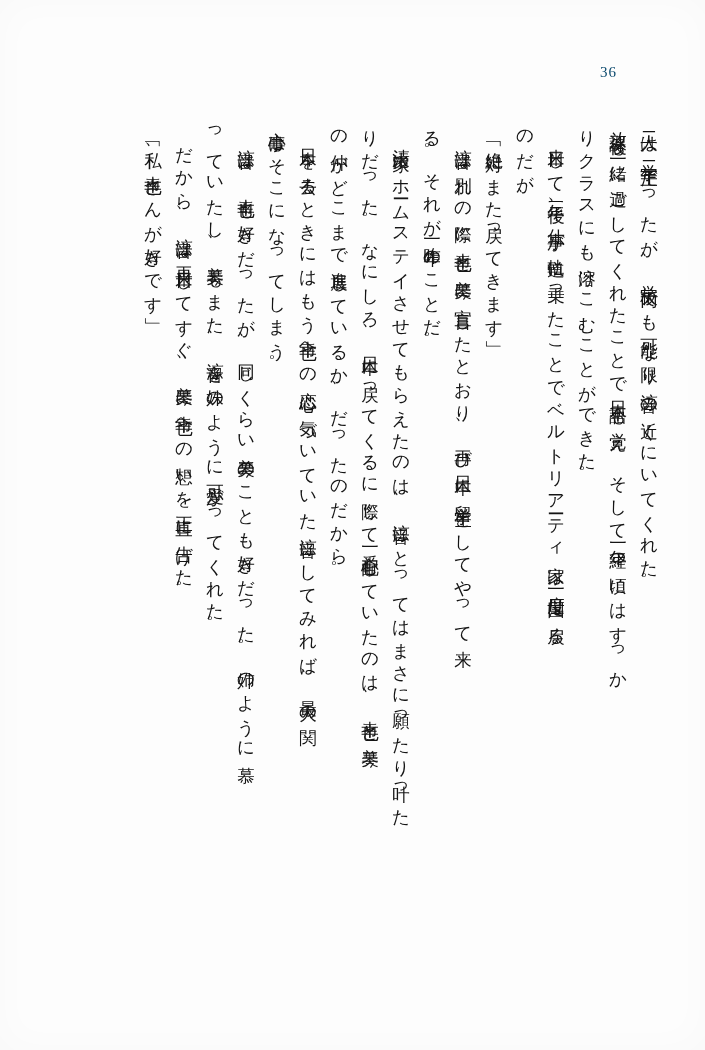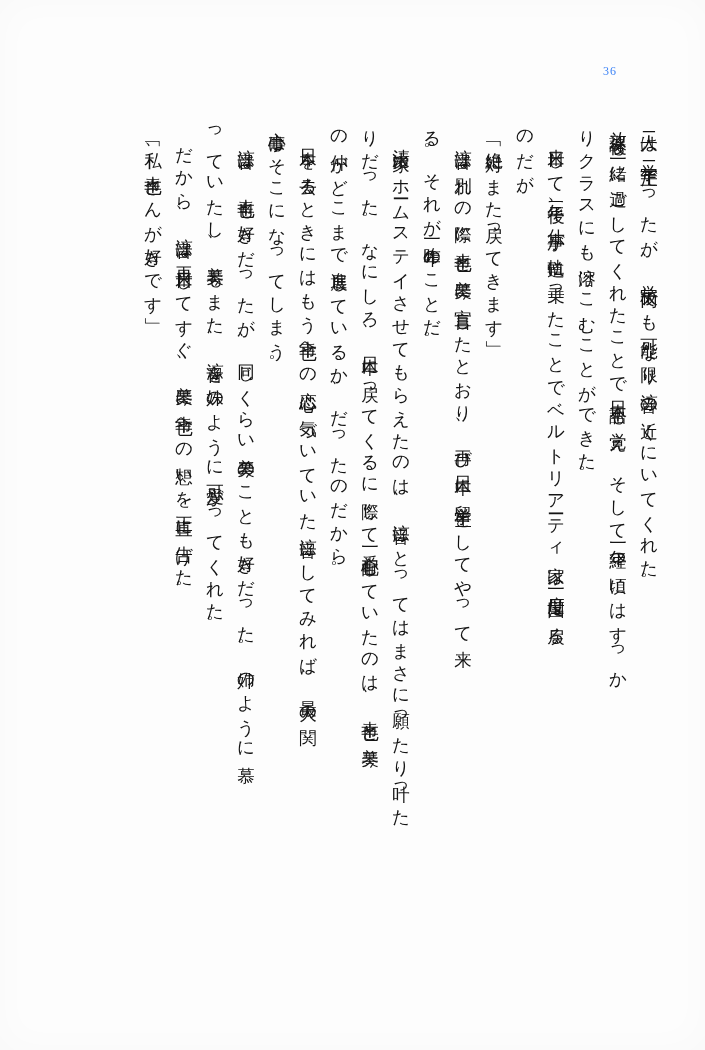--- a/index.html
+++ b/index.html
@@ -20,23 +20,23 @@
     left: 0;
     top: 0;
     width: 705px;
     height: 1050px;
     background: #fdfdfd;
   }
   .page-number {
     position: absolute;
     top: 64px;
     right: 88px;
-    font-size: 12px;
+    font-size: 15px;
     letter-spacing: 1px;
-    color: #3b82f6;
+    color: #0c4a6e;
     font-family: "Liberation Serif", "DejaVu Serif", serif;
   }
   .text-block {
     position: absolute;
     top: 118px;
     right: 48px;
     height: 830px;
     width: 560px;
     display: flex;
     flex-direction: row-reverse;

